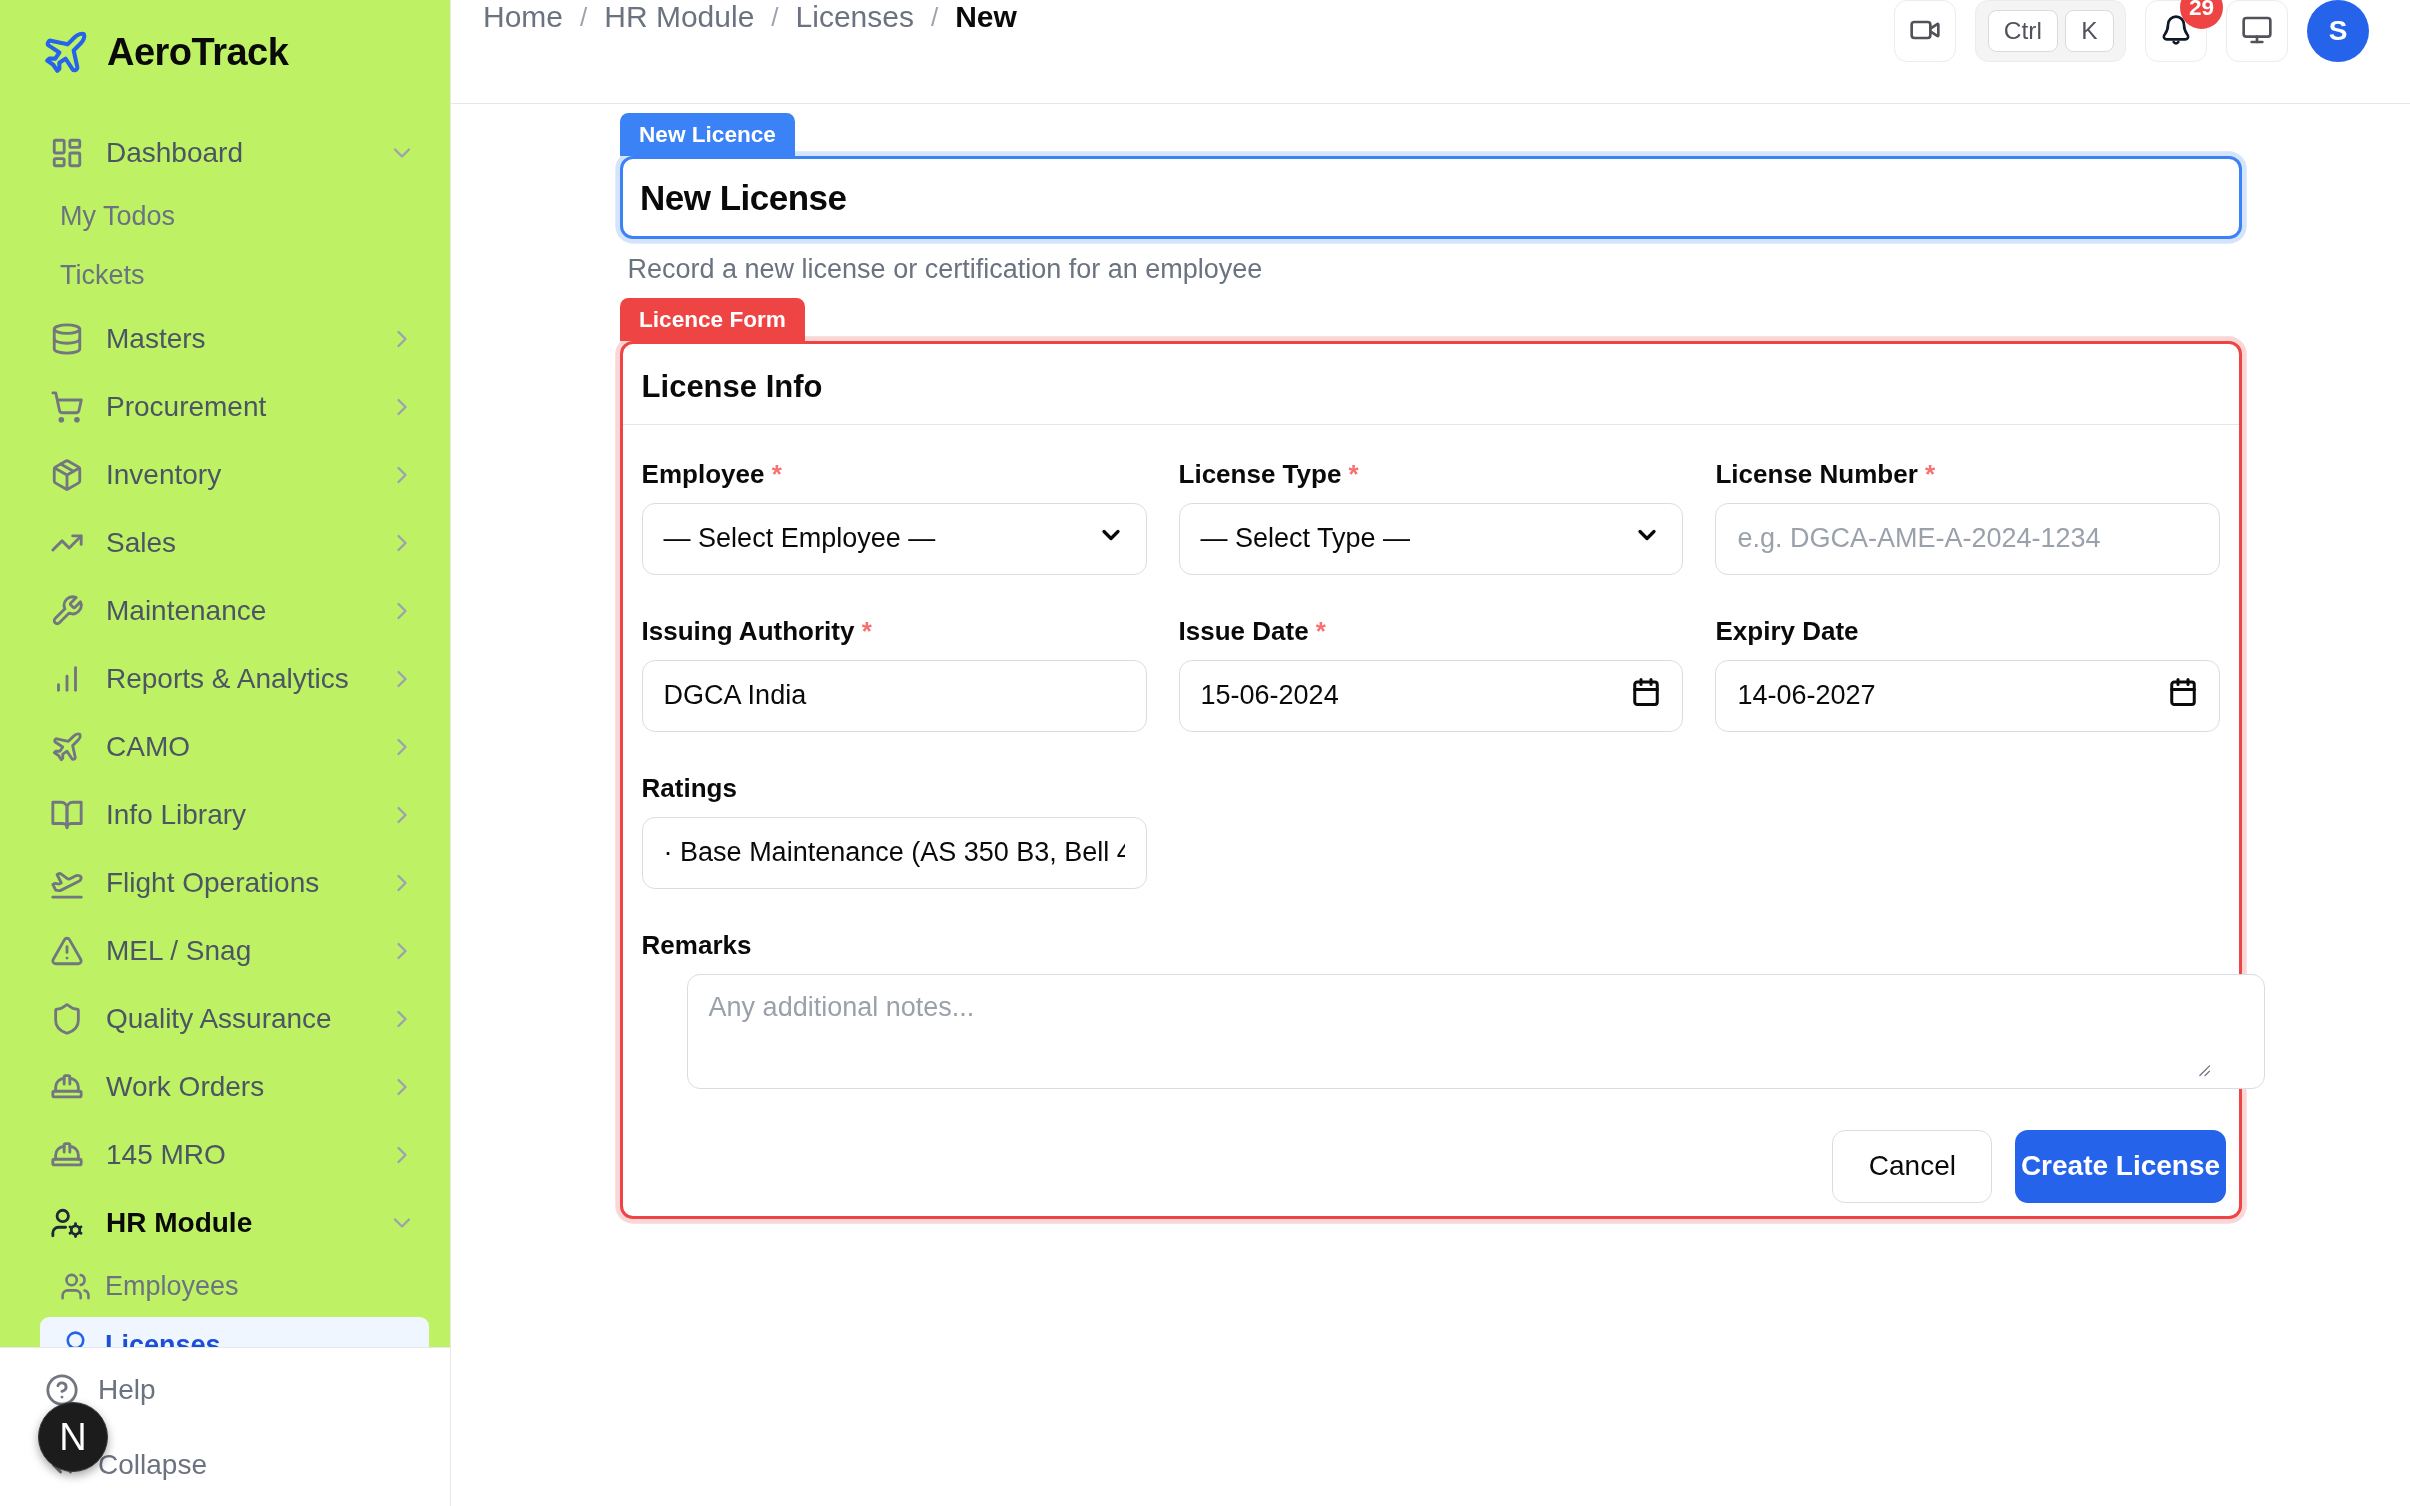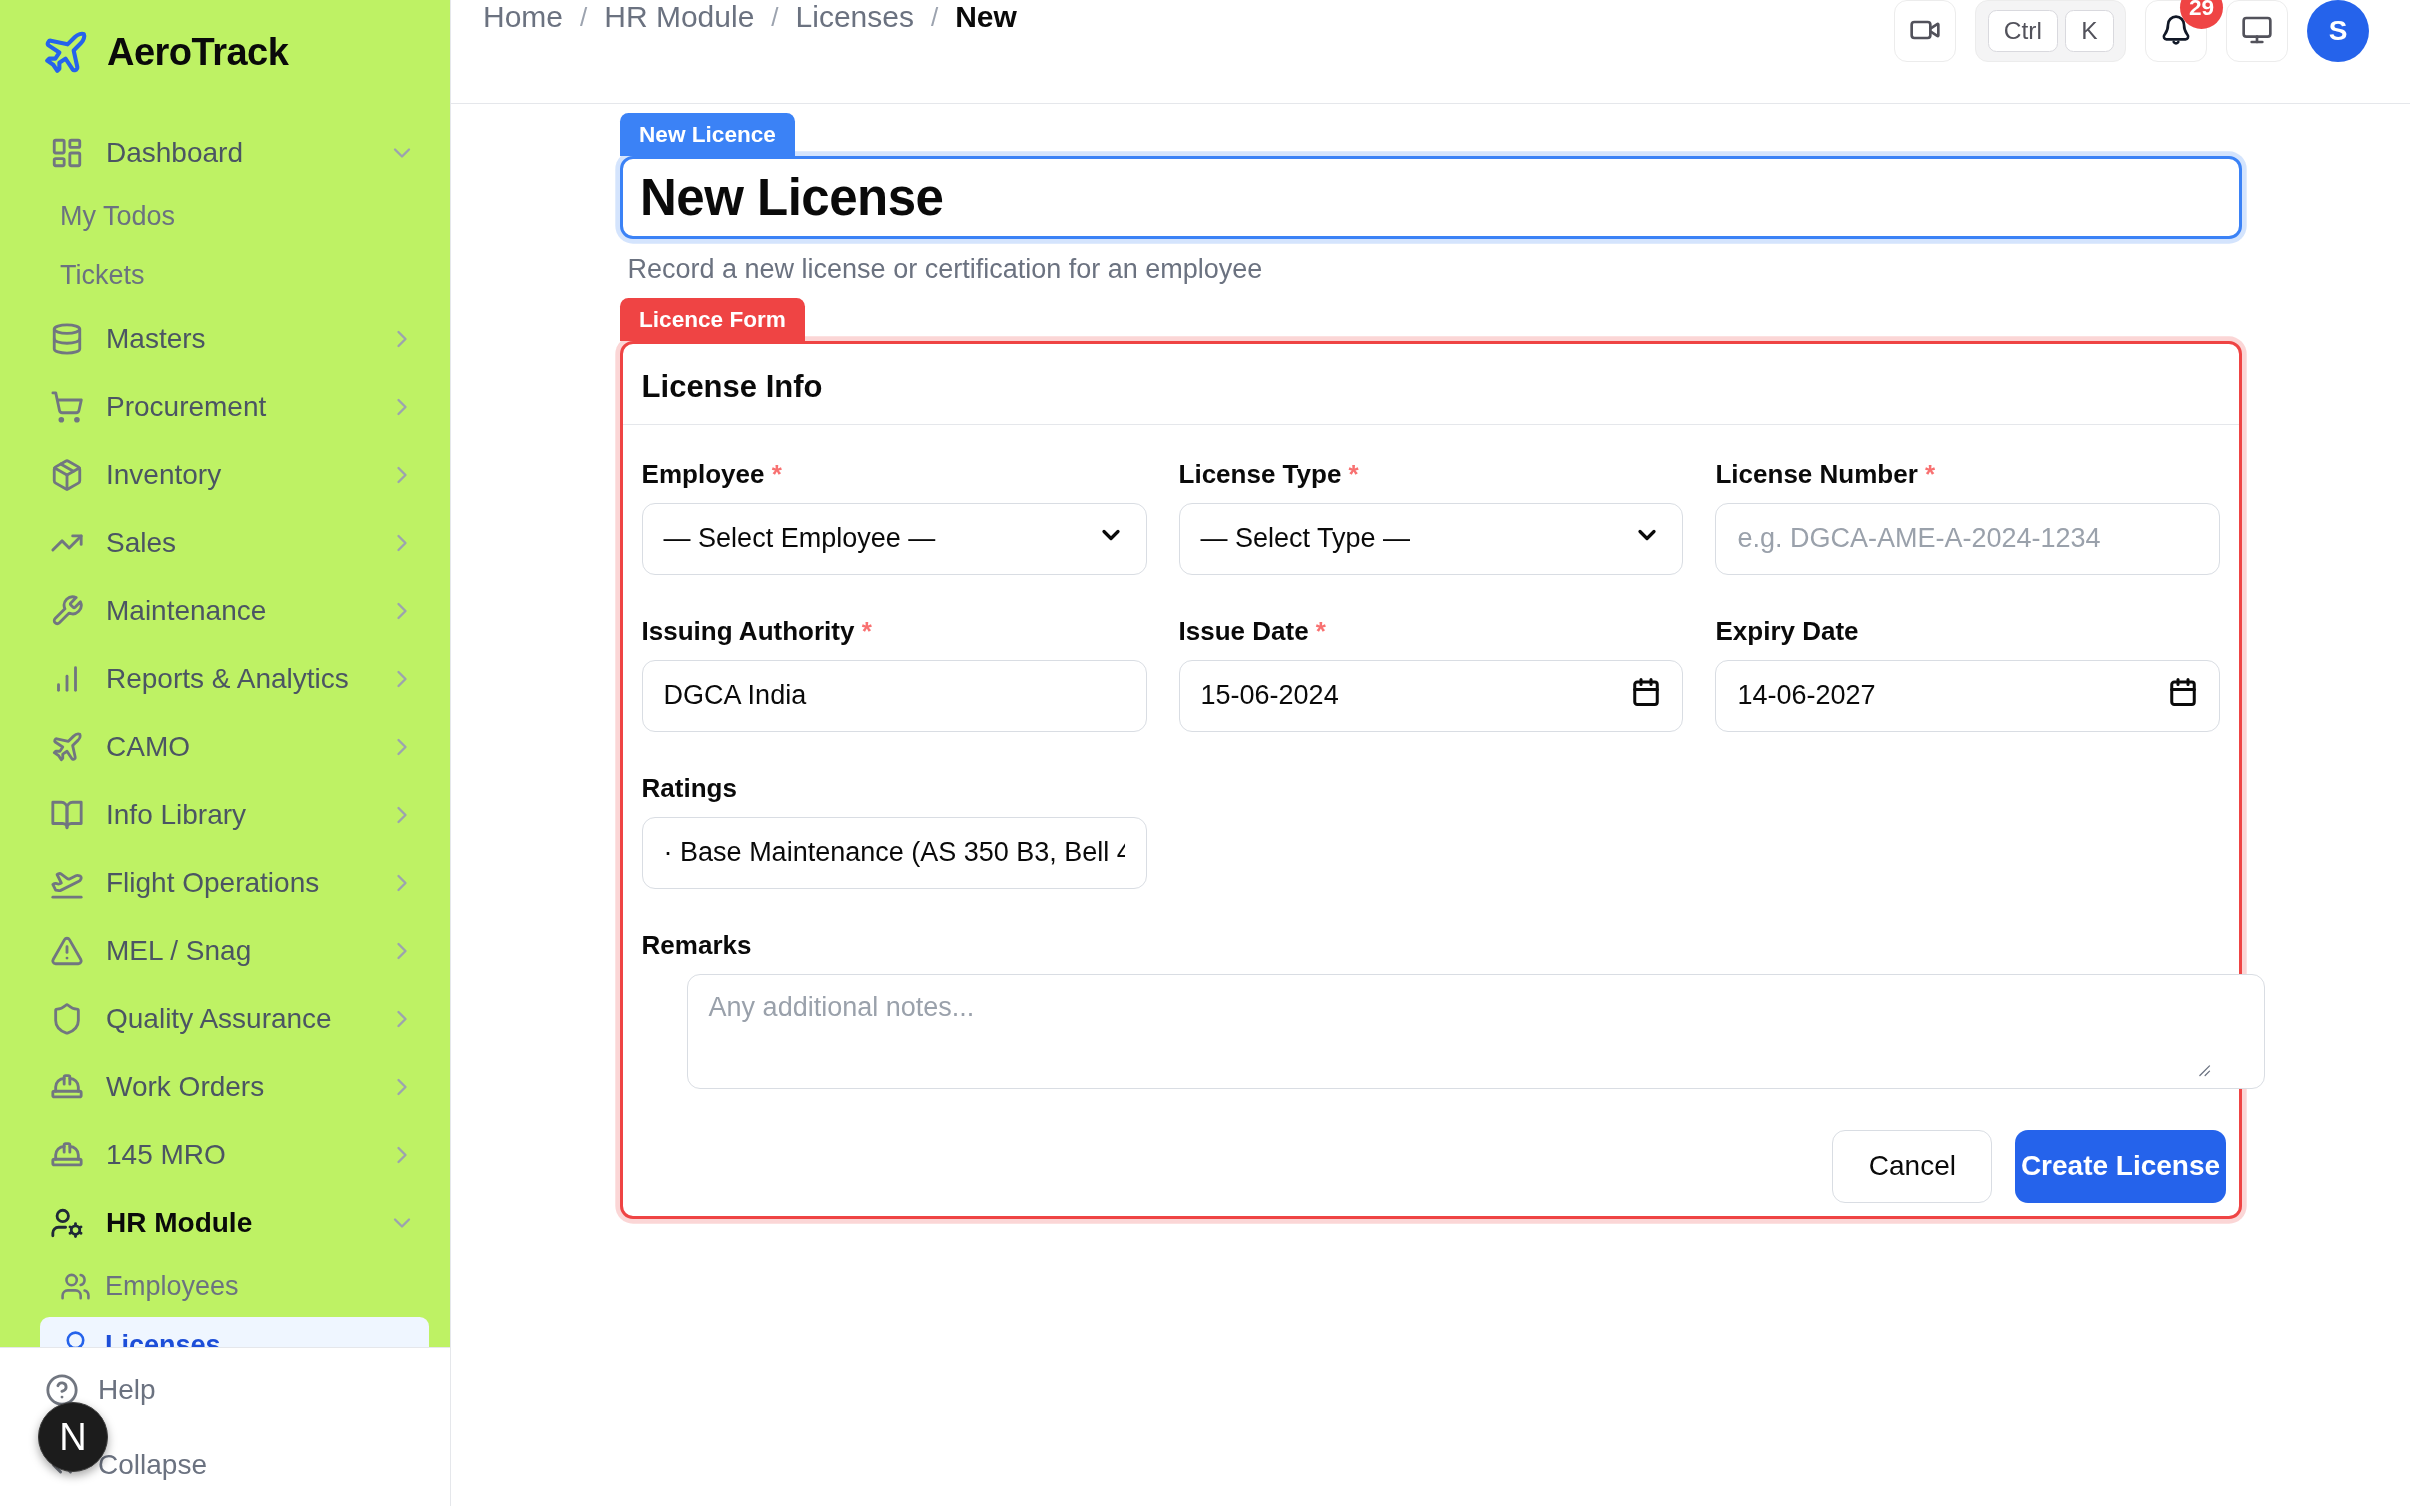--- a/index.html
+++ b/index.html
@@ -73,21 +73,21 @@
   .content { flex:1; overflow:auto; background:#fff; }
   .form-col { width:1622px; margin-left:169px; padding-top:9.4px; }
 
   .anno-tag { display:inline-block; color:#fff; font-size:22.6px; font-weight:700;
     padding:8.5px 19px 8.5px 19px; border-radius:8.5px 8.5px 0 0; position:relative; z-index:2; }
   .anno-blue { background:#3b82f6; }
   .anno-red { background:#ef4444; margin-top:13px; }
 
   .title-box { border:3.8px solid #3b82f6; border-radius:13px; box-shadow:0 0 0 4.7px rgba(59,130,246,0.22);
     height:83px; display:flex; align-items:center; padding-left:17px; background:#fff; position:relative; z-index:1; }
-  .title-box h1 { font-size:51px; font-weight:700; color:#0a0a0a; letter-spacing:-0.5px; }
+  .title-box h1 { font-size:35px; font-weight:700; color:#0a0a0a; letter-spacing:-0.5px; }
   .subtitle { font-size:27px; color:#6b7280; margin:15px 0 0 7.5px; }
 
   .form-box { border:3.8px solid #ef4444; border-radius:13px; box-shadow:0 0 0 4.7px rgba(239,68,68,0.22);
     background:#fff; padding:19px 13px 7.5px 13px; position:relative; z-index:1; }
   .section-title { font-size:31px; font-weight:700; color:#0a0a0a; padding:5.6px 5.6px 19px 5.6px; }
   .hr { height:0.9px; background:#e5e7eb; margin:0 -13px; }
 
   .form-grid { display:grid; grid-template-columns:1fr 1fr 1fr; column-gap:32px; row-gap:41px;
     margin-top:34px; padding:0 5.6px; }
   .field label { display:block; font-size:26px; font-weight:700; color:#0a0a0a; margin-bottom:13px; }

